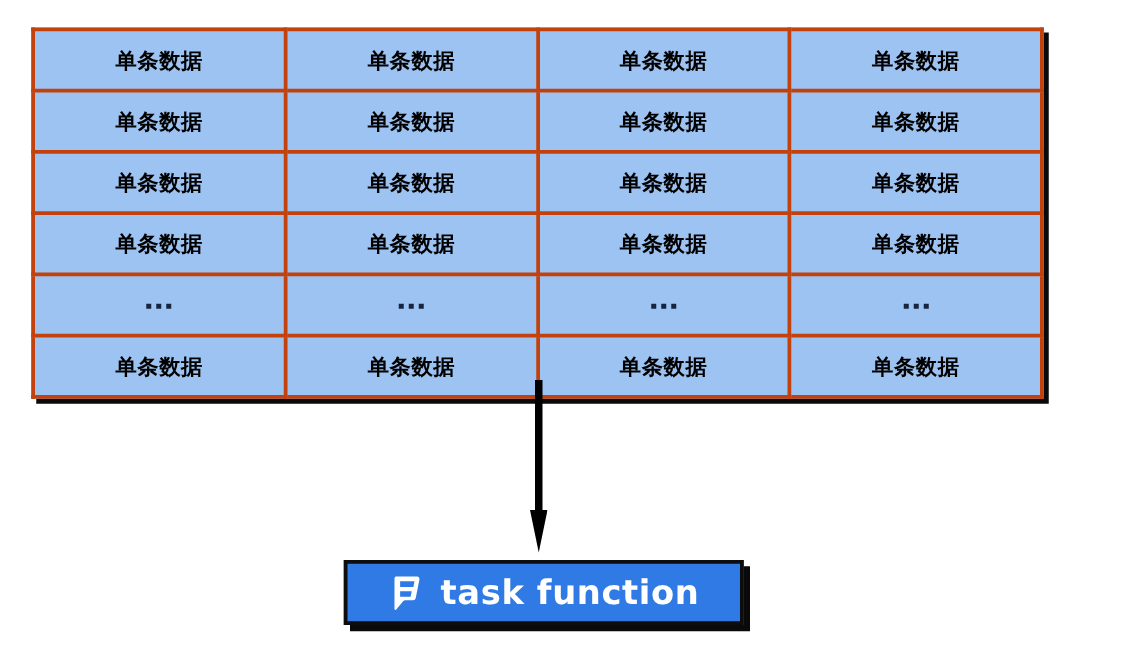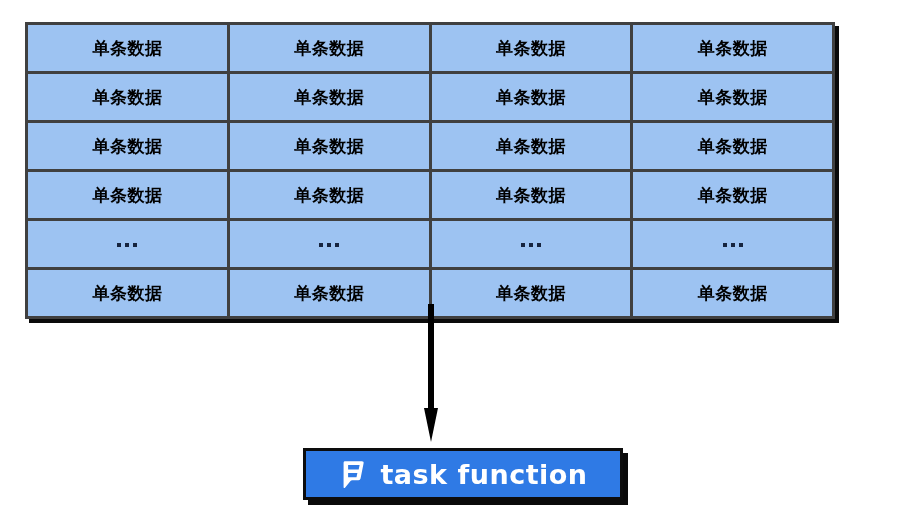--- a/index.html
+++ b/index.html
@@ -31,21 +31,21 @@
     left: 25px;
     top: 22px;
     width: 810px;
     height: 278px;
     border-collapse: collapse;
     table-layout: fixed;
     box-shadow: 4px 4px 0 0 #0a0a0a;
     background: #9dc3f2;
   }
   .data-table td {
-    border: 3px solid #404040;
+    border: 3px solid #c2410c;
     background: #9dc3f2;
     text-align: center;
     vertical-align: middle;
     color: #000000;
     font-weight: bold;
     font-size: 17px;
     font-family: "DejaVu Sans", "Liberation Sans", sans-serif;
     letter-spacing: 0.5px;
     height: 46px;
     padding: 0;
@@ -88,21 +88,20 @@
     height: 52px;
     background: #2f7ae5;
     border: 3px solid #0d0d0d;
     box-shadow: 5px 5px 0 0 #0a0a0a;
     box-sizing: border-box;
     display: flex;
     align-items: center;
     justify-content: center;
     gap: 12px;
     cursor: pointer;
-    margin-left: 28px;
   }
   .task-button-icon {
     display: flex;
     align-items: center;
     justify-content: center;
     width: 30px;
     height: 30px;
     flex: 0 0 auto;
   }
   .task-button-label {

